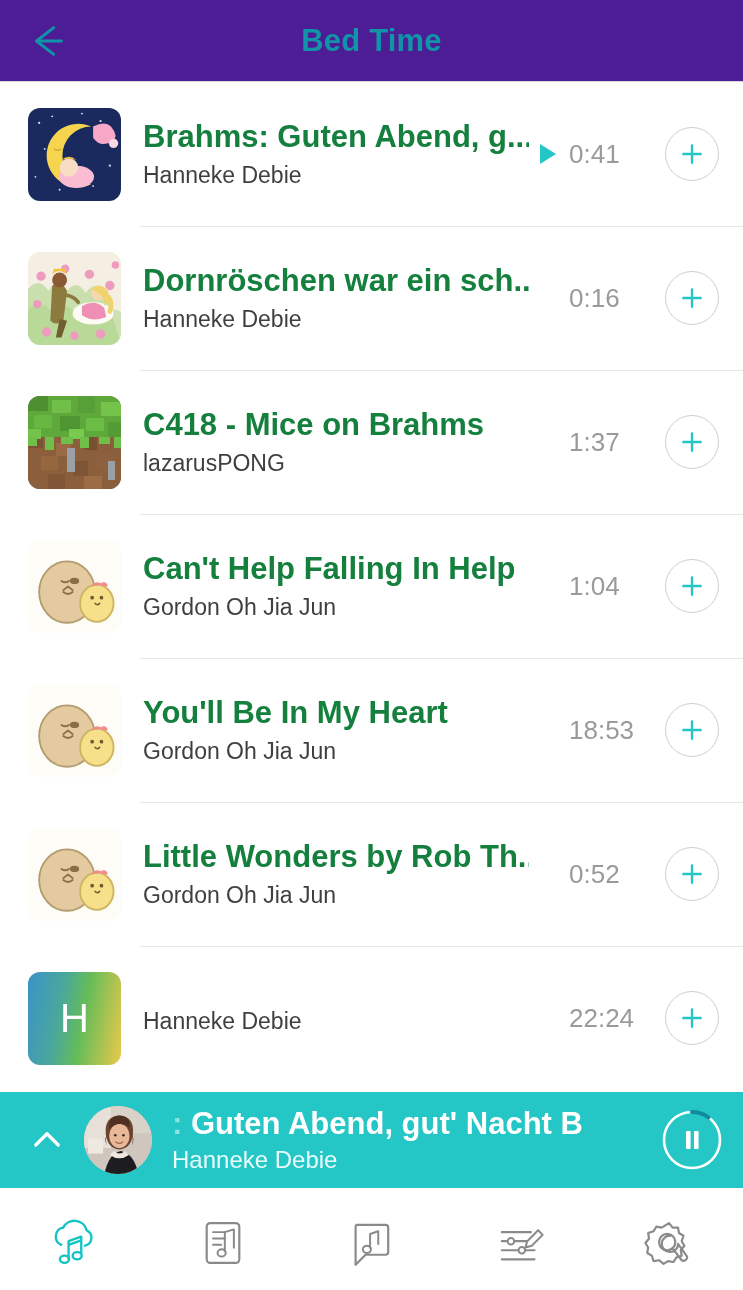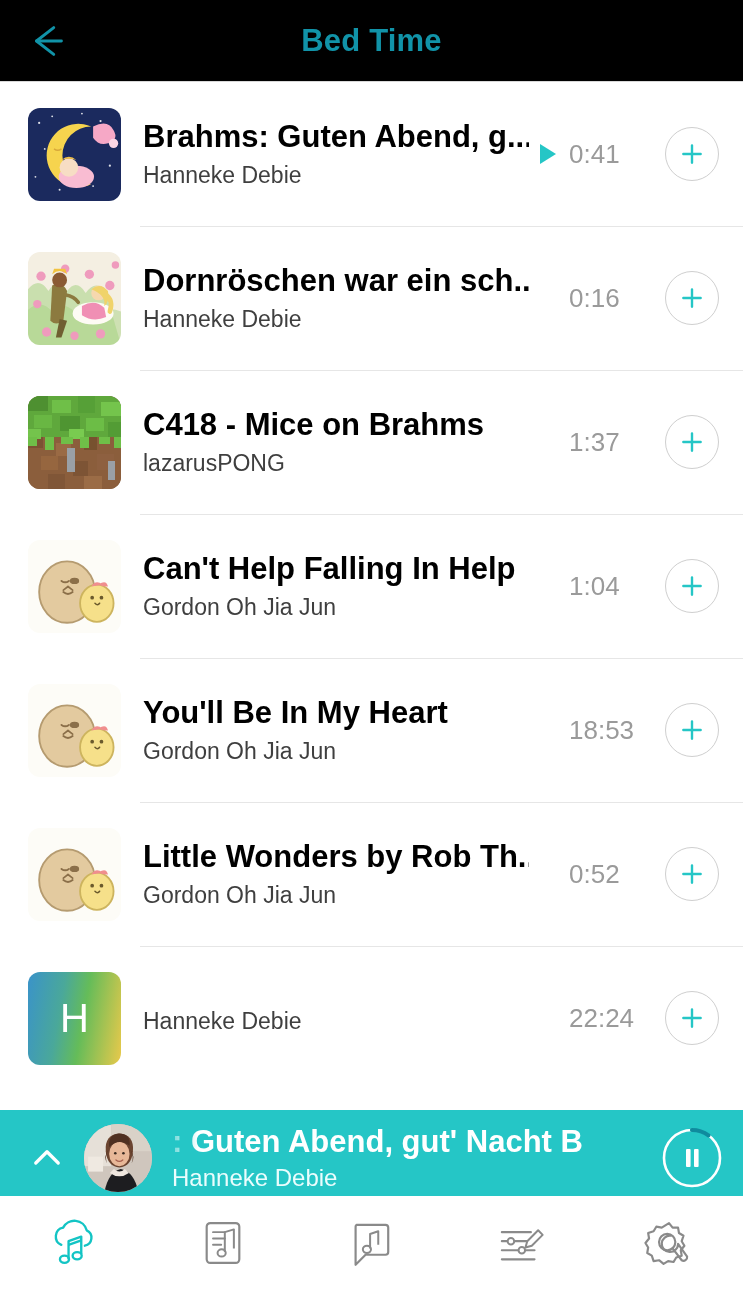--- a/index.html
+++ b/index.html
@@ -7,21 +7,21 @@
     width: 743px; height: 1290px;
     background: #ffffff;
     font-family: "Liberation Sans", sans-serif;
     overflow: hidden;
   }
   .screen { position: relative; width: 743px; height: 1290px; background:#fff; }
 
   
   .header {
     position: relative; height: 82px; width: 100%;
-    background: #000000; border-bottom: 1px solid #d8d8d8;
+    background: #4c1d95; border-bottom: 1px solid #d8d8d8;
     display: flex; align-items: center;
   }
   .back-btn {
     position: absolute; left: 20px; top: 50%; transform: translateY(-50%);
     width: 56px; height: 56px; display: flex; align-items: center; justify-content: center;
     cursor: pointer;
   }
   .page-title {
     width: 100%; text-align: center;
     font-size: 31px; font-weight: bold; color: #1193a8;
@@ -47,21 +47,21 @@
   }
   .thumb svg { display: block; width: 100%; height: 100%; }
   .thumb.letter {
     display: flex; align-items: center; justify-content: center;
     background: linear-gradient(100deg, #3a93c9 0%, #4aa89a 35%, #65bc59 58%, #e9c94b 100%);
   }
   .thumb.letter span { color: #fff; font-size: 40px; font-weight: 400; }
 
   .track-meta { flex: 1 1 auto; min-width: 0; margin-left: 22px; padding-right: 6px; }
   .track-title {
-    font-size: 31px; font-weight: bold; color: #000000;
+    font-size: 31px; font-weight: bold; color: #15803d;
     white-space: nowrap; overflow: hidden; line-height: 1.15;
   }
   .track-artist {
     font-size: 23px; color: #3f3f3f; margin-top: 7px;
     white-space: nowrap; overflow: hidden;
   }
 
   .track-right { display: flex; align-items: center; flex: 0 0 auto; }
   .play-ind { width: 26px; margin-right: 8px; display:flex; align-items:center; justify-content:center; }
   .play-ind.empty { visibility: hidden; }
@@ -69,21 +69,21 @@
     font-size: 26px; color: #9a9a9a; min-width: 74px; text-align: left;
   }
   .add-btn {
     margin-left: 22px; width: 54px; height: 54px; border-radius: 50%;
     border: 1.5px solid #cfcfcf; background: #fff;
     display: flex; align-items: center; justify-content: center; cursor: pointer;
   }
 
   
   .mini-player {
-    position: absolute; left: 0; right: 0; bottom: 84px; height: 96px;
+    position: absolute; left: 0; right: 0; bottom: 102px; height: 96px;
     background: #25c6c6; display: flex; align-items: center; padding: 0 18px 0 16px;
   }
   .chevron-up { width: 62px; display: flex; align-items: center; justify-content: center; cursor: pointer; }
   .mp-avatar {
     width: 68px; height: 68px; border-radius: 50%; overflow: hidden; flex: 0 0 68px;
     margin-left: 6px; background: #d8cfc9;
   }
   .mp-avatar svg { display:block; width: 100%; height: 100%; }
   .mp-text { flex: 1 1 auto; min-width: 0; margin-left: 20px; position: relative; overflow: hidden; }
   .mp-title {

